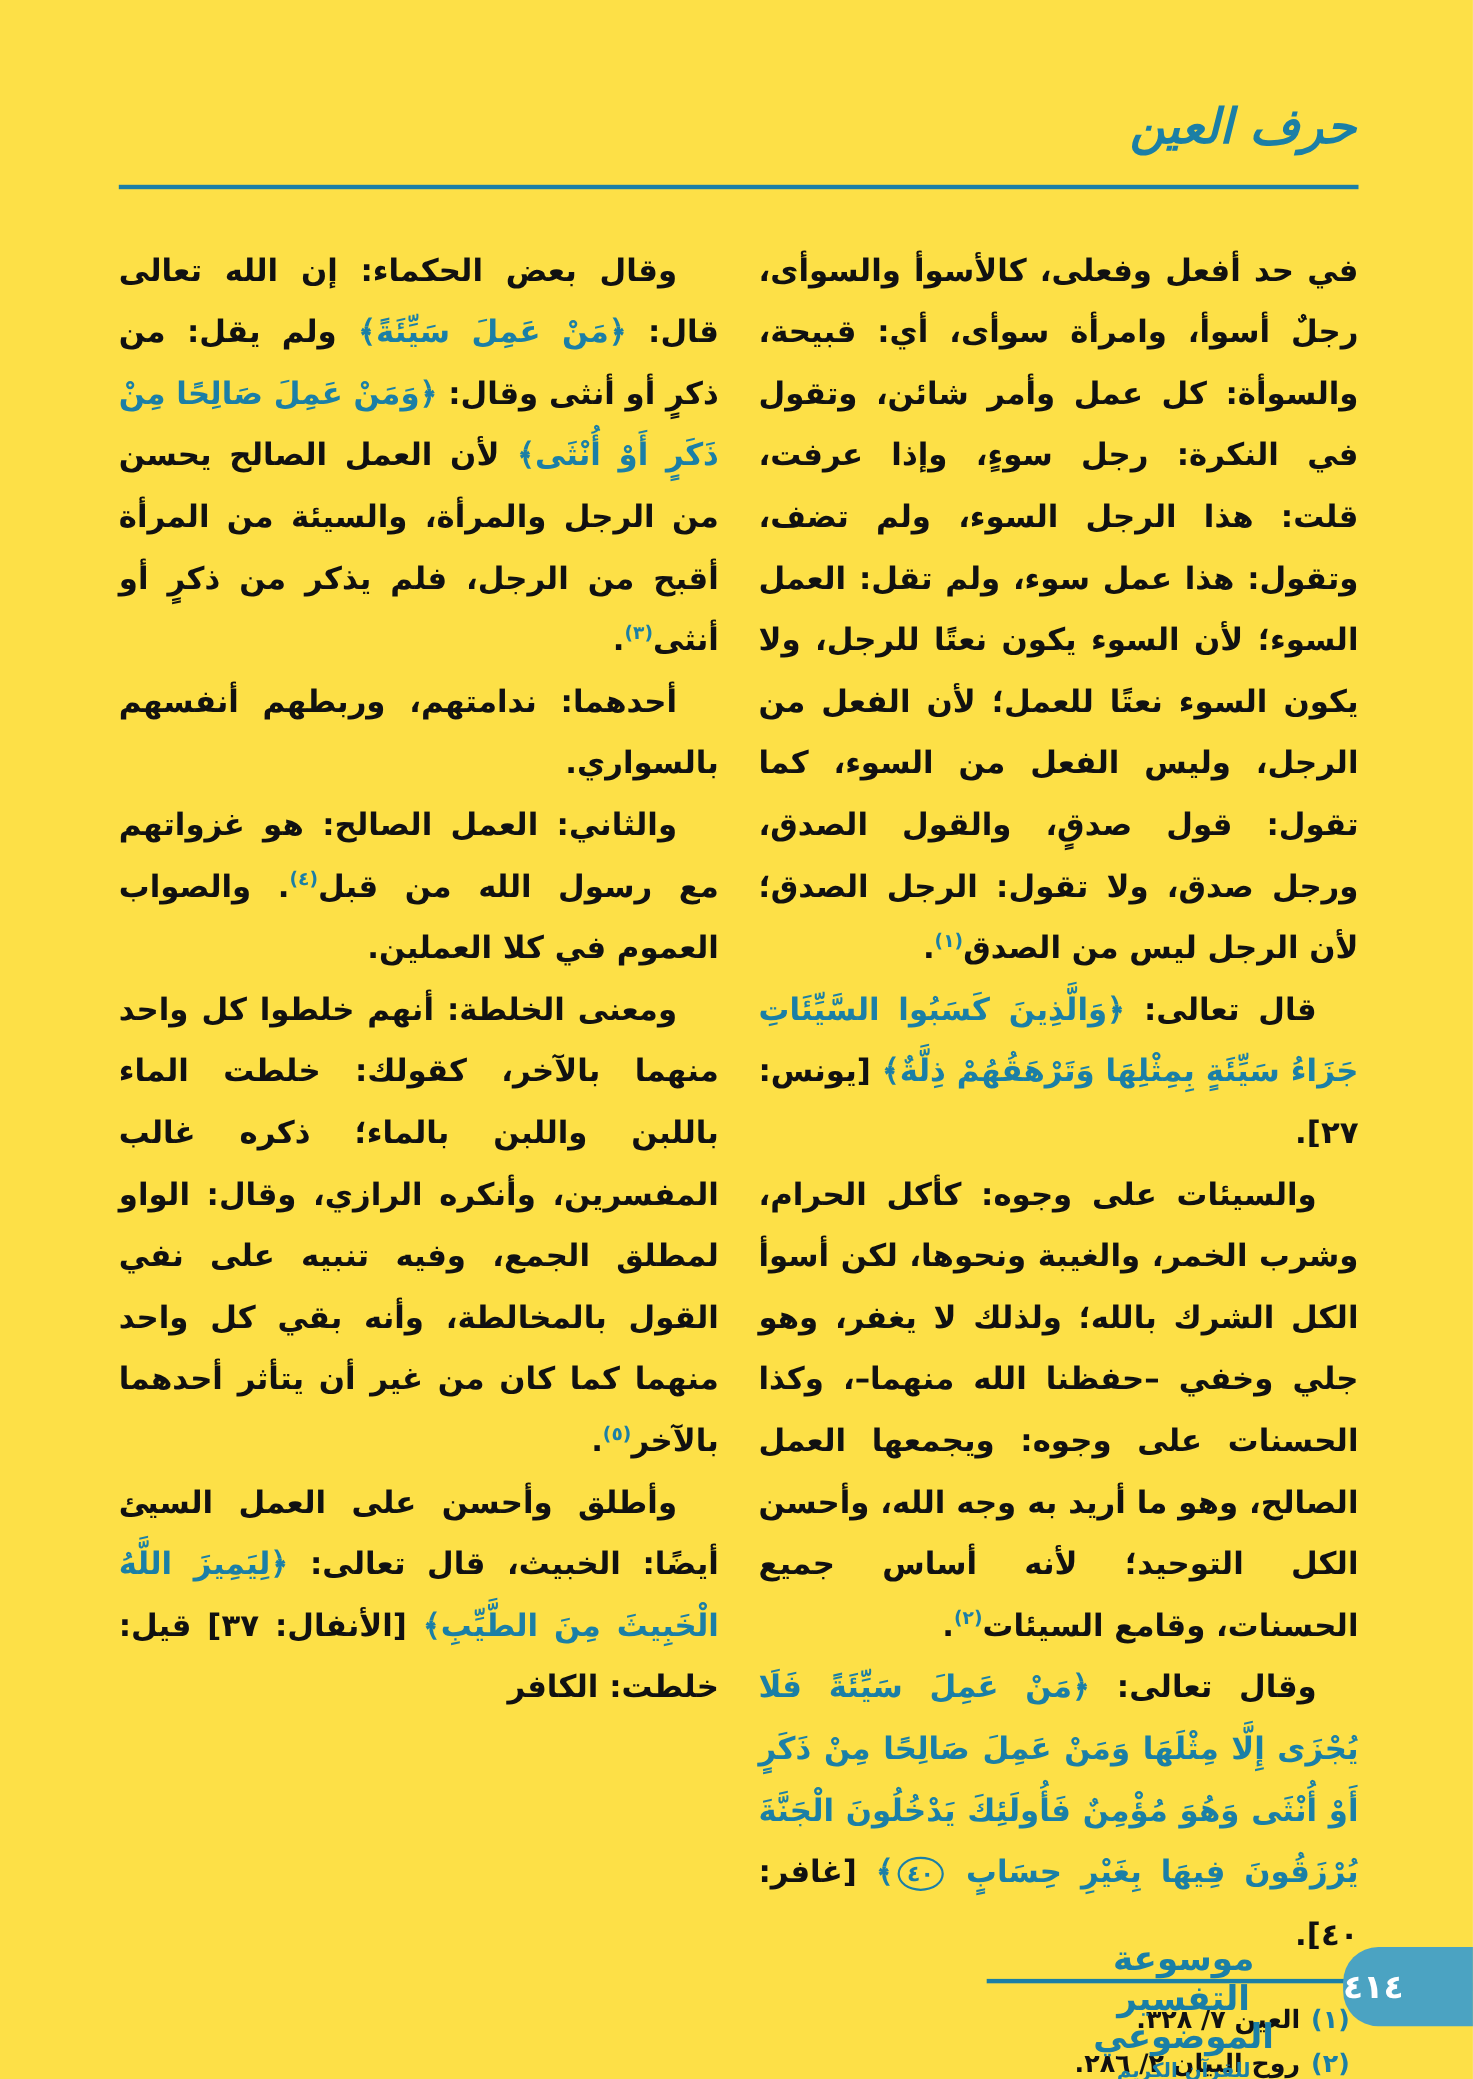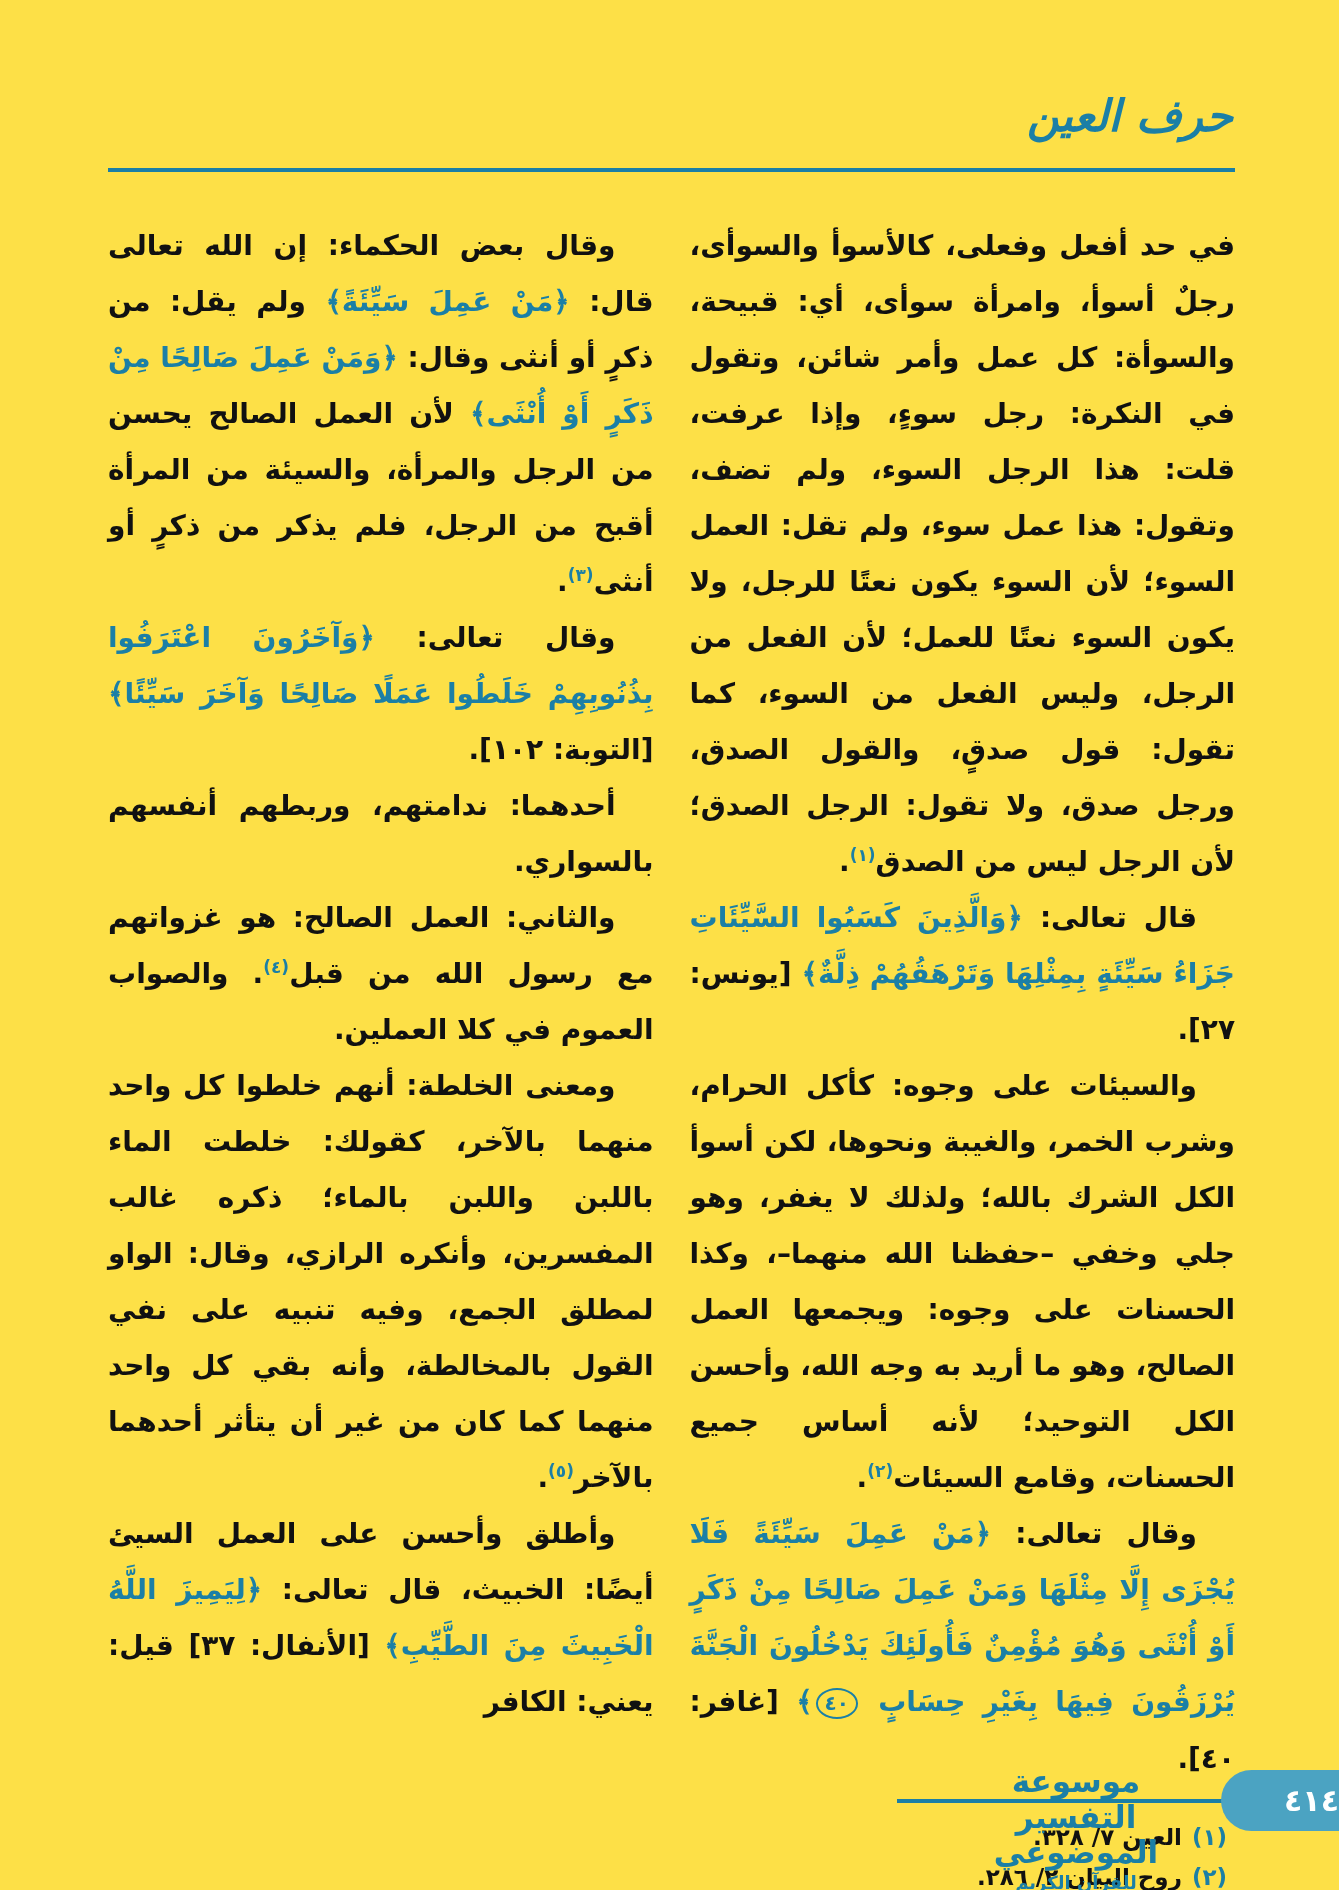--- a/index.html
+++ b/index.html
@@ -89,24 +89,24 @@
   
   .logo{
     position:absolute;top:1764px;right:139px;width:248px;
     text-align:center;color:var(--accent);
     line-height:1.15;
   }
   .logo-line1{font-size:31px;font-weight:bold;letter-spacing:-1px;}
   .logo-line2{font-size:18px;font-weight:bold;margin-top:2px;}
   .page-pill{
     position:absolute;top:1770px;right:0;
-    width:118px;height:61px;
+    width:118px;height:72px;
     background:var(--pill);
     border-radius:32px 0 0 32px;
-    display:flex;align-items:center;justify-content:flex-start;
+    display:flex;align-items:center;justify-content:flex-end;
     color:#ffffff;font-size:30px;font-weight:bold;
   }
 </style>
 </head>
 <body>
 
 <div class="page">
 
   <div class="header-title">حرف العين</div>
 
@@ -121,25 +121,24 @@
           <p class="indent"><span class="seg-body">وقال تعالى: </span><span class="seg-quran">﴿مَنْ عَمِلَ سَيِّئَةً فَلَا يُجْزَى إِلَّا مِثْلَهَا وَمَنْ عَمِلَ صَالِحًا مِنْ ذَكَرٍ أَوْ أُنْثَى وَهُوَ مُؤْمِنٌ فَأُولَئِكَ يَدْخُلُونَ الْجَنَّةَ يُرْزَقُونَ فِيهَا بِغَيْرِ حِسَابٍ </span><span class="seg-ayah">٤٠</span><span class="seg-quran">﴾</span><span class="seg-body"> [غافر: ٤٠].</span></p>
         </div>
       <div class="footnotes">
           <div class="fn-line"><span class="fn-num">(١)</span><span class="fn-text">العين ٧/ ٣٢٨.</span></div>
           <div class="fn-line"><span class="fn-num">(٢)</span><span class="fn-text">روح البيان ٢/ ٢٨٦.</span></div>
         </div>
     </div>
     <div class="col col-left">
       <div class="paras">
           <p class="indent"><span class="seg-body">وقال بعض الحكماء: إن الله تعالى قال: </span><span class="seg-quran">﴿مَنْ عَمِلَ سَيِّئَةً﴾</span><span class="seg-body"> ولم يقل: من ذكرٍ أو أنثى وقال: </span><span class="seg-quran">﴿وَمَنْ عَمِلَ صَالِحًا مِنْ ذَكَرٍ أَوْ أُنْثَى﴾</span><span class="seg-body"> لأن العمل الصالح يحسن من الرجل والمرأة، والسيئة من المرأة أقبح من الرجل، فلم يذكر من ذكرٍ أو أنثى</span><span class="seg-fnref">(٣)</span><span class="seg-body">.</span></p>
-          <p class="indent"><span class="seg-body">وقال تعالى: </span><span class="seg-quran">﴿وَآخَرُونَ اعْتَرَفُوا بِذُنُوبِهِمْ خَلَطُوا عَمَلًا صَالِحًا وَآخَرَ سَيِّئًا﴾</span><span class="seg-body"> [التوبة: ١٠٢].</span></p>
           <p class="indent"><span class="seg-bold">أحدهما:</span><span class="seg-body"> ندامتهم، وربطهم أنفسهم بالسواري.</span></p>
           <p class="indent"><span class="seg-bold">والثاني:</span><span class="seg-body"> العمل الصالح: هو غزواتهم مع رسول الله من قبل</span><span class="seg-fnref">(٤)</span><span class="seg-body">. والصواب العموم في كلا العملين.</span></p>
           <p class="indent"><span class="seg-body">ومعنى الخلطة: أنهم خلطوا كل واحد منهما بالآخر، كقولك: خلطت الماء باللبن واللبن بالماء؛ ذكره غالب المفسرين، وأنكره الرازي، وقال: الواو لمطلق الجمع، وفيه تنبيه على نفي القول بالمخالطة، وأنه بقي كل واحد منهما كما كان من غير أن يتأثر أحدهما بالآخر</span><span class="seg-fnref">(٥)</span><span class="seg-body">.</span></p>
-          <p class="indent"><span class="seg-body">وأطلق وأحسن على العمل السيئ أيضًا: الخبيث، قال تعالى: </span><span class="seg-quran">﴿لِيَمِيزَ اللَّهُ الْخَبِيثَ مِنَ الطَّيِّبِ﴾</span><span class="seg-body"> [الأنفال: ٣٧] </span><span class="seg-bold">قيل:</span><span class="seg-body"> يعني: الكافر</span></p>
+          <p class="indent"><span class="seg-body">وأطلق وأحسن على العمل السيئ أيضًا: الخبيث، قال تعالى: </span><span class="seg-quran">﴿لِيَمِيزَ اللَّهُ الْخَبِيثَ مِنَ الطَّيِّبِ﴾</span><span class="seg-body"> [الأنفال: ٣٧] </span><span class="seg-bold">قيل:</span><span class="seg-body"> خلطت: الكافر</span></p>
         </div>
 
     </div>
   </div>
 
   <div class="logo">
     <div class="logo-line1">موسوعة التفسير الموضوعي</div>
     <div class="logo-line2">للقرآن الكريم</div>
   </div>
 

